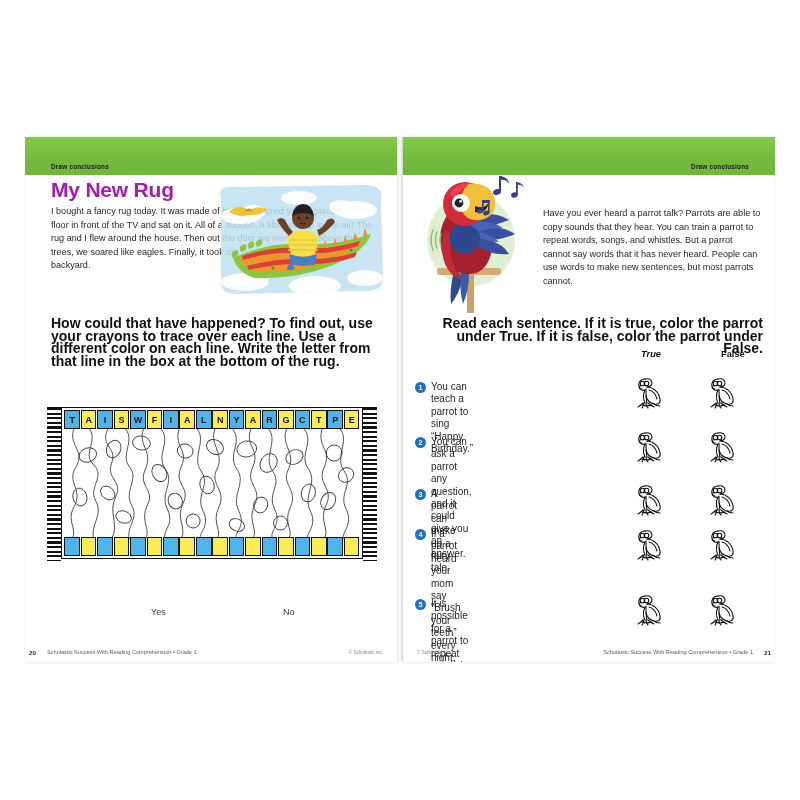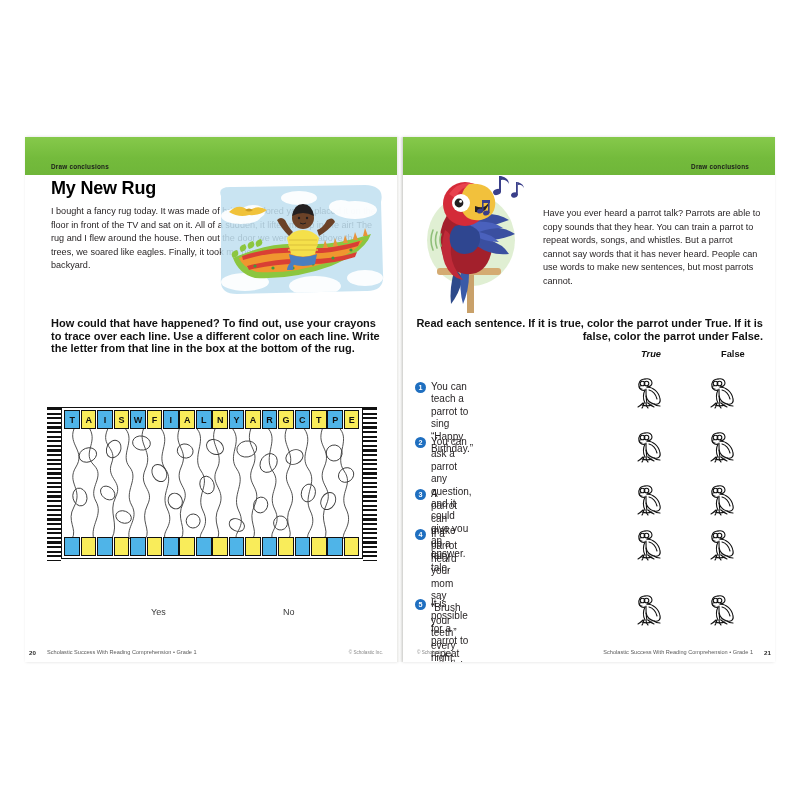--- a/index.html
+++ b/index.html
@@ -47,30 +47,30 @@
     position: absolute; bottom: 5px;
     font-size: 6.4px; font-weight: bold; color: #1b1b1b;
     letter-spacing: .2px;
   }
   .band-label.l { left: 26px; }
   .band-label.r { right: 26px; }
 
   
   .title {
     position: absolute;
-    font-size: 18px; font-weight: bold; color: #000000;
+    font-size: 21px; font-weight: bold; color: #a21caf;
     letter-spacing: -.2px;
   }
   .body-text {
     position: absolute;
     font-size: 9.1px; line-height: 13.6px; color: #231f20;
   }
   .bold-inst {
     position: absolute;
-    font-size: 11px; line-height: 12.6px; color: #111111; font-weight: bold;
+    font-size: 14px; line-height: 12.6px; color: #111111; font-weight: bold;
   }
   .plain-lbl {
     position: absolute;
     font-size: 9px; color: #3a3a3a;
   }
 
   
   .footer {
     position: absolute; bottom: 7px;
     font-size: 5.6px; color: #5b5b5b;

